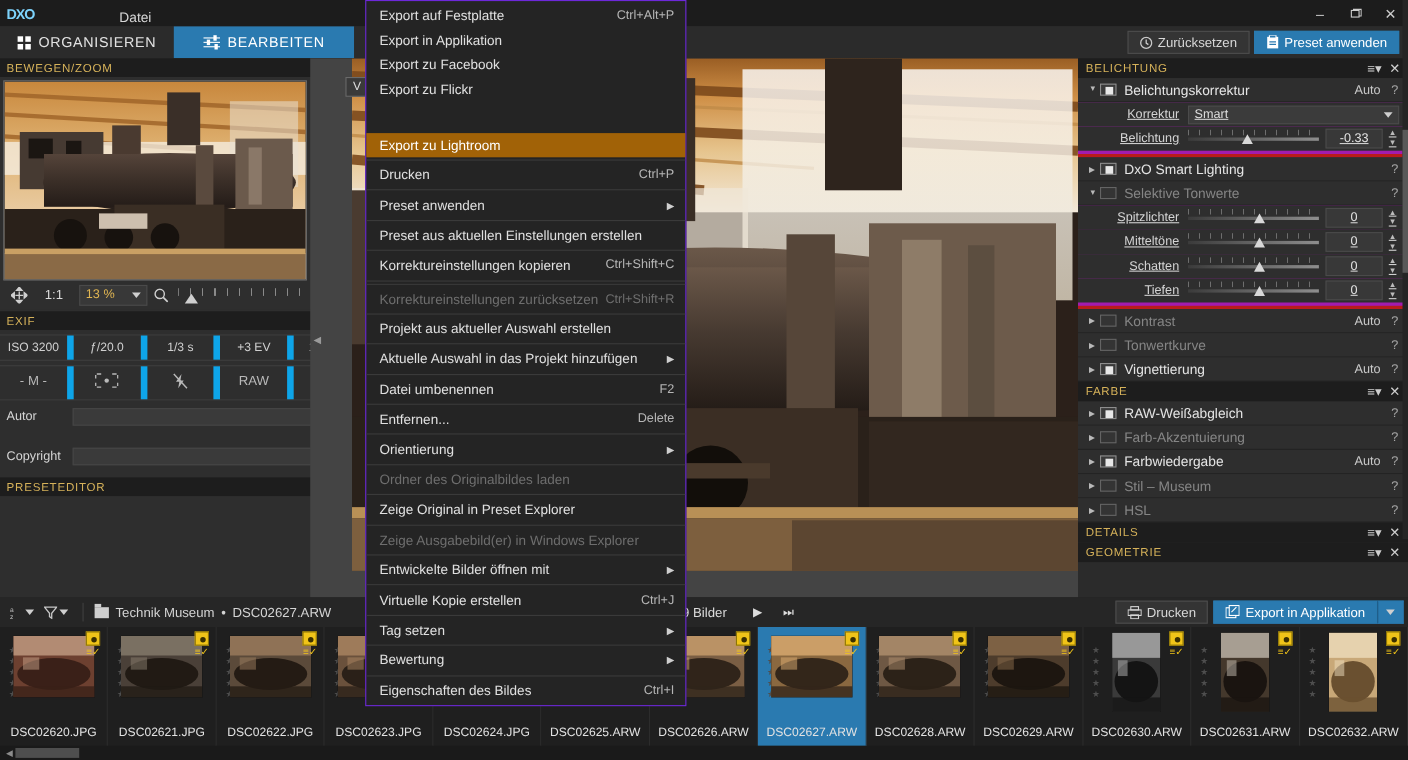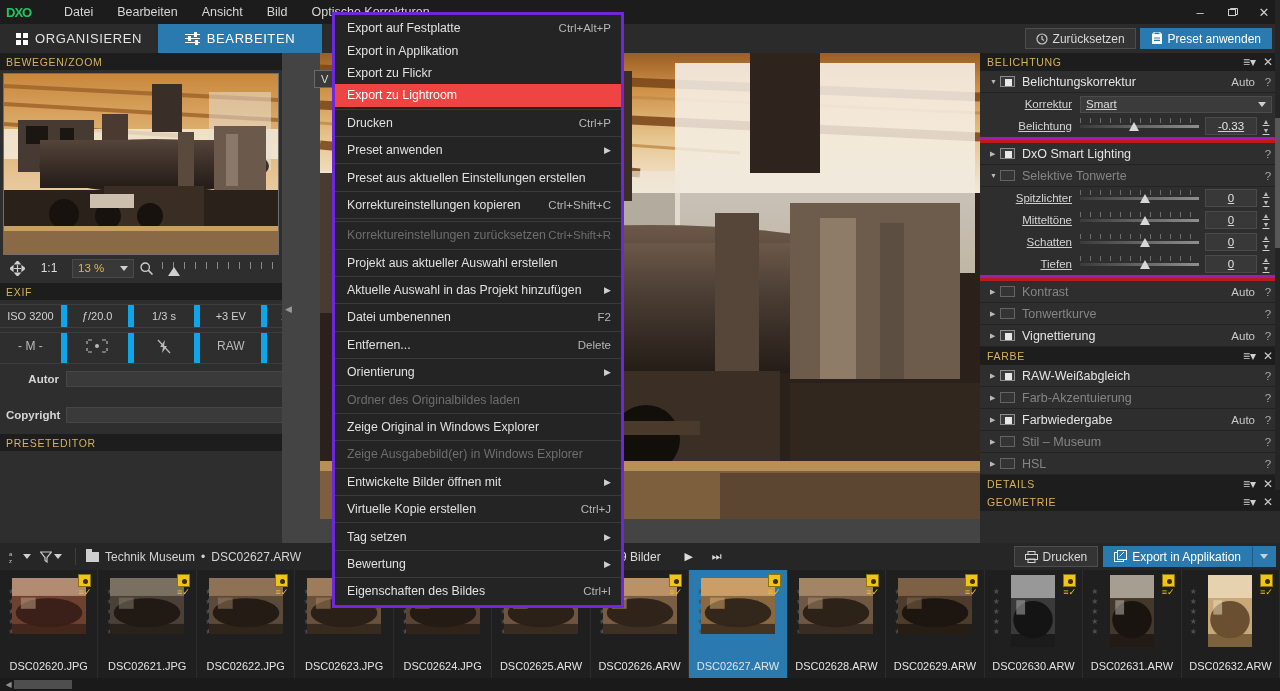--- a/index.html
+++ b/index.html
@@ -8,22 +8,22 @@
     background:#262626;
     font-family:"Liberation Sans", sans-serif;
     color:#cfcfcf;
     font-size:12px;
     -webkit-font-smoothing:antialiased;
   }
   .app{position:relative;width:1280px;height:691px;}
 
   
   .titlebar{position:absolute;top:0;left:0;width:1280px;height:24px;background:#1c1c1c;display:flex;align-items:center;}
-  .logo{width:52px;padding-left:6px;font-weight:bold;font-size:13px;letter-spacing:-1px;color:#22c55e;}
-  .menubar{display:flex;align-items:center;height:16px;}
+  .logo{width:52px;padding-left:6px;font-weight:bold;font-size:13px;letter-spacing:-1px;color:#7dd3fc;}
+  .menubar{display:flex;align-items:center;height:16px;flex-direction:column;}
   .menubar .mi{padding:0 12px;line-height:24px;font-size:12.5px;color:#d6d6d6;cursor:default;}
   .wincontrols{position:absolute;right:0;top:0;height:24px;display:flex;}
   .wincontrols div{width:32px;height:24px;display:flex;align-items:center;justify-content:center;color:#cdcdcd;font-size:13px;}
 
   
   .modebar{position:absolute;top:24px;left:0;width:1280px;height:29px;background:#2b2b2b;}
   .modetab{position:absolute;top:0;height:29px;display:flex;align-items:center;justify-content:center;gap:7px;
            font-size:13px;letter-spacing:.6px;color:#e2e2e2;}
   .modetab.organize{left:0;width:158px;background:#2b2b2b;}
   .modetab.edit{left:158px;width:164px;background:#2a7ab0;color:#fff;}
@@ -65,21 +65,21 @@
       background-image:repeating-linear-gradient(to right,#8a8a8a 0 1px,transparent 1px 11px);}
   .zslider .knob{position:absolute;top:9px;left:6px;width:0;height:0;border-left:6px solid transparent;border-right:6px solid transparent;border-bottom:9px solid #cfcfcf;}
 
   .exifhead{margin-top:2px;}
   .exifrow{display:flex;justify-content:space-between;padding:1px 6px;font-size:11.5px;color:#cacaca;}
   .exiftable{display:flex;border-top:1px solid #3d3d3d;border-bottom:1px solid #3d3d3d;margin-top:4px;}
   .exiftable div{flex:1;text-align:center;padding:5px 0;font-size:11px;border-right:6px solid #0ea5e9;color:#d0d0d0;}
   .exiftable div:last-child{border-right:none;}
   .exiftable.icons div{padding:6px 0;color:#b9b9b9;font-size:12px;}
   .authrow{display:flex;align-items:center;margin:7px 6px 0 6px;}
-  .authrow label{width:60px;text-align:right;font-size:11.5px;font-weight:bold;color:#d5d5d5;padding-right:7px;}
+  .authrow label{width:60px;font-size:11.5px;font-weight:normal;color:#d5d5d5;padding-right:7px;}
   .authrow .inp{flex:1;height:16px;background:#3a3a3a;border:1px solid #464646;}
 
   
   .viewer{position:absolute;top:53px;left:282px;width:698px;height:490px;background:#444;overflow:hidden;}
   .imgwrap{position:absolute;top:0;left:38px;width:660px;height:466px;overflow:hidden;}
   .beforeafter{position:absolute;top:17px;left:32px;background:#3a3a3a;border:1px solid #6a6a6a;color:#ddd;font-size:11px;padding:2px 6px;z-index:3;}
   .collapse-handle{position:absolute;top:245px;left:2px;width:9px;height:22px;display:flex;align-items:center;justify-content:center;color:#9a9a9a;font-size:9px;}
 
   
   .rightpanel{position:absolute;top:53px;left:980px;width:300px;height:490px;background:#2b2b2b;}
@@ -102,25 +102,25 @@
   .slide .ticks{position:absolute;top:2px;left:0;right:0;height:5px;
       background-image:repeating-linear-gradient(to right,#6e6e6e 0 1px,transparent 1px 10px);}
   .slide .knob{position:absolute;top:6px;width:0;height:0;border-left:5px solid transparent;border-right:5px solid transparent;border-bottom:9px solid #d8d8d8;}
   .numbox{width:52px;height:18px;background:#383838;border:1px solid #4a4a4a;display:flex;align-items:center;justify-content:center;font-size:11.5px;color:#e3e3e3;}
   .spin{width:12px;display:flex;flex-direction:column;align-items:center;justify-content:center;gap:2px;color:#bbb;font-size:7px;margin-left:3px;}
   .groupbody{background:#a21caf;border-bottom:3px solid #b91c1c;padding-bottom:3px;text-decoration:underline;}
   .rpscroll{position:absolute;right:0;top:0;width:5px;height:490px;background:#252525;}
   .rpscroll i{position:absolute;left:0;top:118px;width:5px;height:130px;background:#585858;display:block;}
 
   
-  .ctxmenu{position:absolute;top:12px;left:332px;width:292px;background:#242424;border:3px solid #6d28d9;z-index:50;padding:2px 0;}
+  .ctxmenu{position:absolute;top:0;left:332px;width:292px;background:#242424;border:1px solid #6d28d9;z-index:50;padding:2px 0;}
   .ctxitem{height:22.4px;display:flex;align-items:center;padding:0 10px 0 12px;font-size:12.3px;color:#e0e0e0;white-space:nowrap;}
   .ctxitem .lb{flex:1;}
   .ctxitem .sc{color:#b6b6b6;font-size:11.5px;}
-  .ctxitem.sel{background:#ef4444;color:#fff;}
+  .ctxitem.sel{background:#a16207;color:#fff;margin-top:28px;}
   .ctxitem.dis .lb,.ctxitem.dis .sc{color:#6e6e6e;}
   .ctxitem .sub{font-size:9px;color:#cfcfcf;margin-left:8px;}
   .ctxsep{height:1px;background:#3a3a3a;margin:2px 0;}
 
   
   .statusbar{position:absolute;top:543px;left:0;width:1280px;height:27px;background:#262626;display:flex;align-items:center;}
   .sb-left{display:flex;align-items:center;gap:3px;padding-left:6px;}
   .sbicon{display:flex;align-items:center;gap:2px;color:#c6c6c6;font-size:11px;padding:2px 3px;}
   .sbsep{width:1px;height:17px;background:#3f3f3f;margin:0 7px;}
   .crumb{display:flex;align-items:center;gap:6px;font-size:12px;color:#d4d4d4;}
@@ -461,20 +461,23 @@
 
   <div class="ctxmenu" id="ctxmenu">
       <div class="ctxitem">
         <span class="lb">Export auf Festplatte</span>
         <span class="sc">Ctrl+Alt+P</span>
       </div>
       <div class="ctxitem">
         <span class="lb">Export in Applikation</span>
       </div>
       <div class="ctxitem">
+        <span class="lb">Export zu Facebook</span>
+      </div>
+      <div class="ctxitem">
         <span class="lb">Export zu Flickr</span>
       </div>
       <div class="ctxitem sel">
         <span class="lb">Export zu Lightroom</span>
       </div>
       <div class="ctxsep"></div>
       <div class="ctxitem">
         <span class="lb">Drucken</span>
         <span class="sc">Ctrl+P</span>
       </div>
@@ -521,21 +524,21 @@
       <div class="ctxitem">
         <span class="lb">Orientierung</span>
         <span class="sub">▶</span>
       </div>
       <div class="ctxsep"></div>
       <div class="ctxitem dis">
         <span class="lb">Ordner des Originalbildes laden</span>
       </div>
       <div class="ctxsep"></div>
       <div class="ctxitem">
-        <span class="lb">Zeige Original in Windows Explorer</span>
+        <span class="lb">Zeige Original in Preset Explorer</span>
       </div>
       <div class="ctxsep"></div>
       <div class="ctxitem dis">
         <span class="lb">Zeige Ausgabebild(er) in Windows Explorer</span>
       </div>
       <div class="ctxsep"></div>
       <div class="ctxitem">
         <span class="lb">Entwickelte Bilder öffnen mit</span>
         <span class="sub">▶</span>
       </div>

